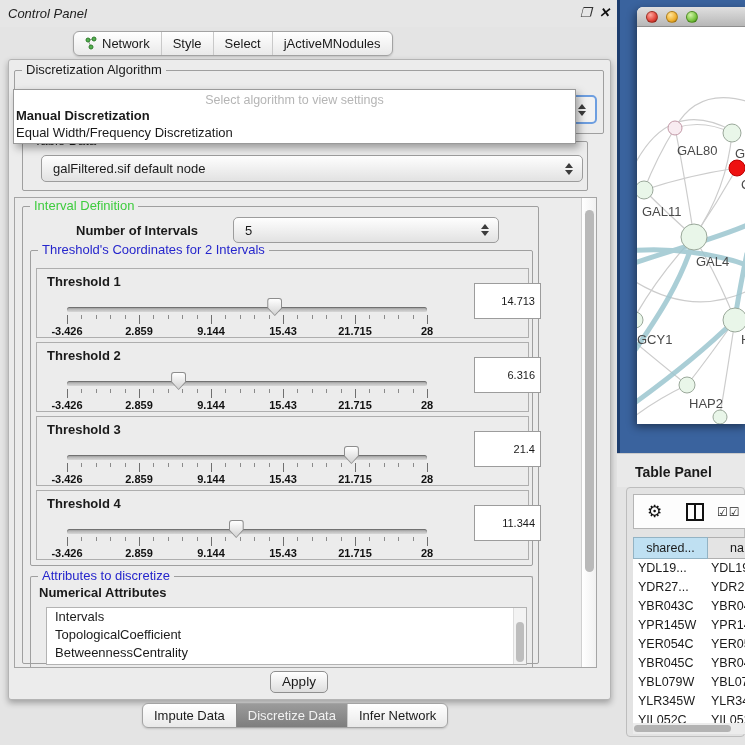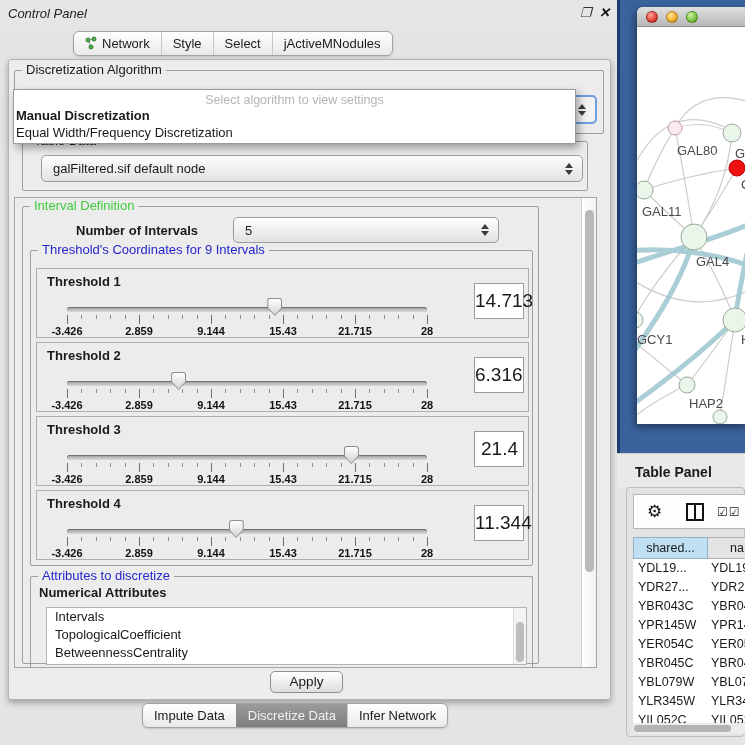--- a/index.html
+++ b/index.html
@@ -70,33 +70,33 @@
     border-radius:3px 3px 0 0; }
   .thumb::after { content:""; position:absolute; inset:1px;
     clip-path:polygon(0 0,100% 0,100% 55%,50% 100%,0 55%);
     background:linear-gradient(#ffffff,#d2d2d2); border-radius:2px 2px 0 0; }
   .ticks { position:absolute; left:30px; top:46px; width:360px; height:9px; }
   .ticks span { position:absolute; width:1px; background:#6f6f6f; top:0; height:9px; }
   .ticks span.minor { height:4px; background:#8a8a8a; }
   .tick-labels { position:absolute; left:30px; top:56px; width:360px; height:12px; }
   .tick-labels span { position:absolute; transform:translateX(-50%); font-size:11px;
     font-weight:bold; color:#111; white-space:nowrap; }
-  .value-box { position:absolute; left:437px; top:14px; width:50px; height:36px;
-    background:#ffffff; border:1px solid #9c9c9c; font-size:19px; text-align:right;
+  .value-box { position:absolute; left:437px; top:14px; width:67px; height:36px;
+    background:#ffffff; border:1px solid #9c9c9c; font-size:11px; text-align:right;
     line-height:34px; padding-right:5px; }
 
   #attr-list { position:absolute; left:15px; top:30px; width:481px; height:58px;
     background:#ffffff; border:1px solid #b3b3b3; overflow:hidden; }
   #attr-list .item { font-size:13px; padding-left:8px; line-height:18px; white-space:nowrap; }
   #attr-scroll { position:absolute; right:0; top:0; bottom:0; width:13px;
     background:#f3f3f3; border-left:1px solid #ddd; }
   #attr-thumb { position:absolute; left:2px; top:14px; width:8px; height:40px;
     background:#bdbdbd; border-radius:4px; }
 
-  #apply-btn { left:270px; top:671px; width:73px; height:22px;
+  #apply-btn { left:270px; top:671px; width:58px; height:22px;
     background:linear-gradient(#ffffff,#dedede); border:1px solid #8f8f8f; border-radius:5px;
     text-align:center; line-height:20px; font-size:13.5px; }
 
   
   #desktop { left:617px; top:0; width:128px; height:453px; background:#3a639e;
     border-left:3px solid #1d3d6e; }
   #net-window { position:absolute; left:17px; top:7px; width:111px; height:417px;
     background:#ffffff; border-radius:6px 0 0 0; box-shadow:-2px 3px 8px rgba(0,0,0,.45); }
   #net-titlebar { position:absolute; left:0; top:0; right:0; height:20px;
     background:linear-gradient(#e0e0e0,#b7b7b7); border-radius:6px 0 0 0;
@@ -204,21 +204,21 @@
     <span style="position:absolute; left:53px; top:16px; font-weight:bold;">Number of Intervals</span>
     <div class="combo" style="left:203px; top:10px; width:266px; height:26px;">
       <span class="combo-text">5</span>
       <span class="stepper">
         <span class="up"></span>
           <span class="dn"></span>
       </span>
     </div>
 
     <div class="group" style="left:7px; top:43px; width:503px; height:316px;">
-      <span class="group-title gt-blue">Threshold's Coordinates for 9 Intervals</span>
+      <span class="group-title gt-blue">Threshold's Coordinates for 2 Intervals</span>
 
       <div class="trow" style="left:5px; top:17px;">
         <span class="t-label">Threshold 1</span>
         <div class="track"></div>
         <div class="thumb" style="left: 230.291px;"></div>
         <div class="ticks">
             <span style="left: 0%;"></span>
             <span class="minor" style="left: 4%;"></span>
             <span class="minor" style="left: 8%;"></span>
             <span class="minor" style="left: 12%;"></span>

